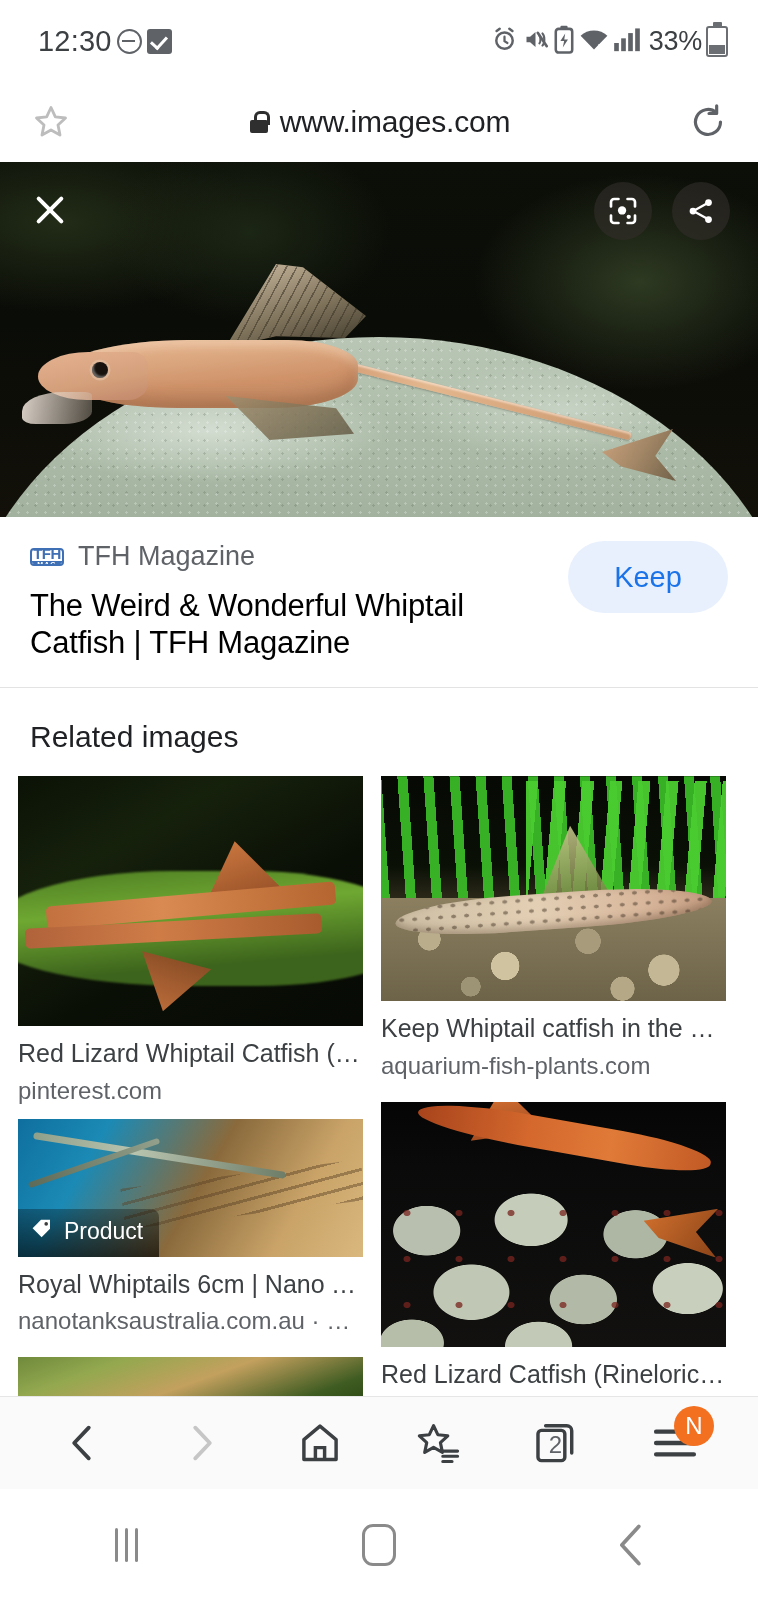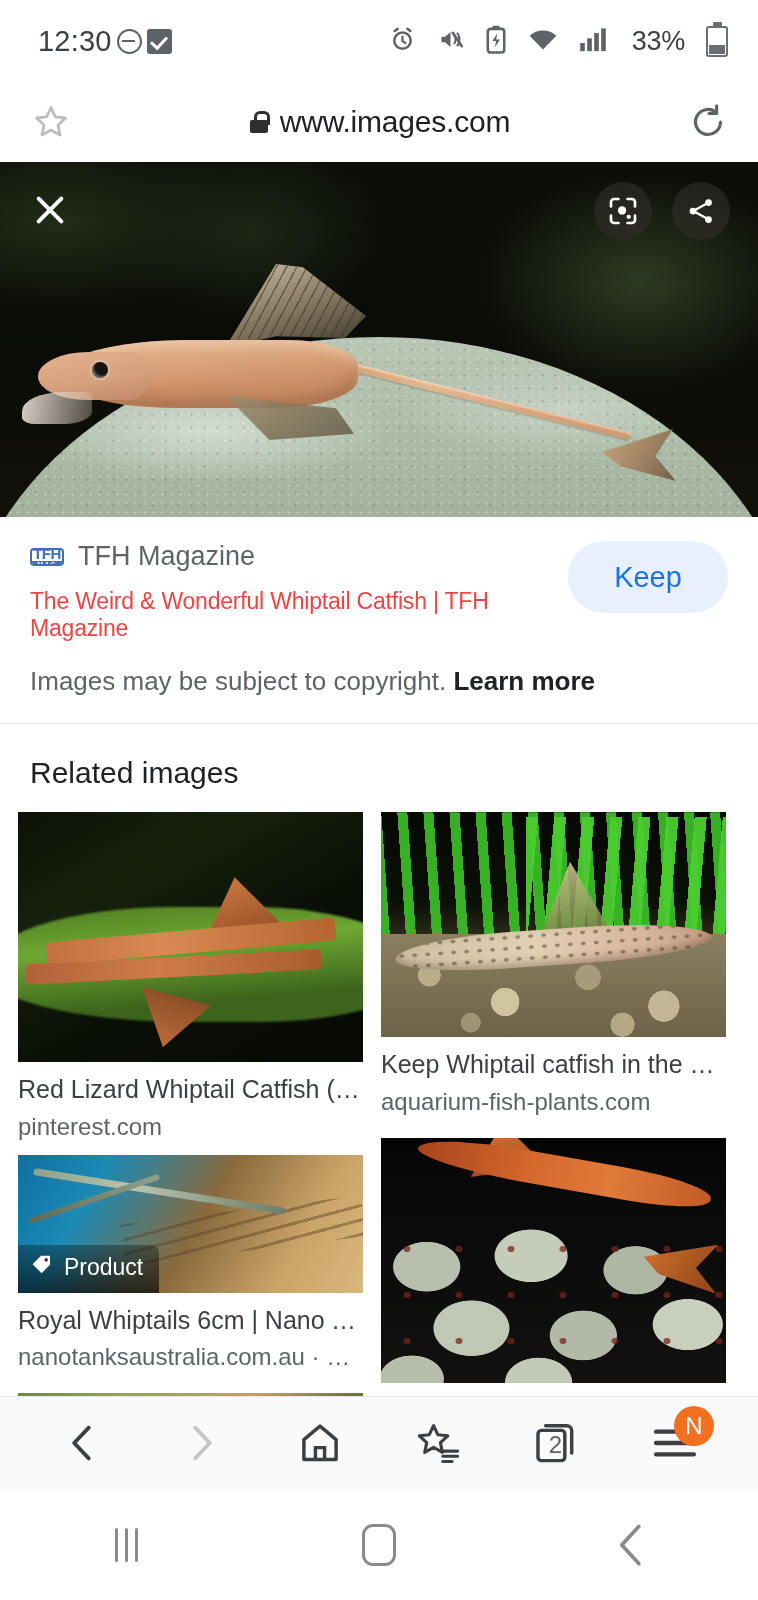--- a/index.html
+++ b/index.html
@@ -12,21 +12,21 @@
   .phone { position:relative; width:758px; height:1600px; background:#fff; overflow:hidden; }
 
   
   .statusbar {
     height:82px; display:flex; align-items:center;
     justify-content:space-between; padding:0 30px 0 38px;
     background:#fff; color:#4a4a4a;
   }
   .sb-left { display:flex; align-items:center; gap:5px; }
   .sb-time { font-size:29px; color:#3c4043; letter-spacing:.2px; }
-  .sb-right { display:flex; align-items:center; gap:21px; }
+  .sb-right { display:flex; align-items:center; gap:4px; }
   .sb-pct { font-size:27px; color:#3c4043; margin-left:4px; letter-spacing:-.3px;}
   .icn { display:inline-block; }
   .dnd {
     width:25px; height:25px; border:2.6px solid #5f6368; border-radius:50%;
     position:relative;
   }
   .dnd::after{content:"";position:absolute;left:3px;top:9px;width:13px;height:2.6px;background:#5f6368;}
   .chk {
     width:25px;height:25px;background:#5f6368;border-radius:3px;position:relative;
   }
@@ -159,21 +159,21 @@
   .src-line{ display:flex; align-items:center; gap:14px; margin-bottom:16px;}
   .tfh-logo{
     width:34px;height:18px;border-radius:4px;
     background:#fff; border:2px solid #3f6fb5;
     display:flex; flex-direction:column; align-items:center; justify-content:center;
     overflow:hidden; line-height:1;
   }
   .tfh-top{font-size:15px;font-weight:bold;color:#3f6fb5;letter-spacing:-.5px;}
   .tfh-bot{font-size:7px;font-weight:bold;color:#fff;background:#3f6fb5;width:100%;text-align:center;letter-spacing:1px;}
   .src-name{ font-size:27px; color:#5f6368; }
-  .res-title{ font-size:23px; color:#ef4444; line-height:1.18; letter-spacing:-.2px; }
+  .res-title{ font-size:31px; color:#000000; line-height:1.18; letter-spacing:-.2px; }
   .copyright{ margin-top:24px; font-size:26px; color:#5f6368; }
   .copyright b{ color:#202124; font-weight:bold; }
   .visit-btn{
     margin-left:20px; flex:0 0 auto;
     width:160px; height:72px; border-radius:36px; background:#e8f0fe;
     color:#1a73e8; font-size:29px; display:flex; align-items:center; justify-content:center;
     cursor:pointer; border:none;
   }
   .divider{ height:1px; background:#e3e3e3; margin:0; }
 
@@ -415,24 +415,20 @@
           <span class="tfh-logo">
             <span class="tfh-top">TFH</span>
             <span class="tfh-bot">MAG</span>
           </span>
           <span class="src-name">TFH Magazine</span>
         </div>
         <div class="res-title">The Weird &amp; Wonderful Whiptail Catfish | TFH Magazine</div>
       </div>
       <button class="visit-btn">Keep</button>
     </div>
-    <div class="copyright">
-      <span>Images may be subject to copyright.</span>
-      <b>Learn more</b>
-    </div>
   </div>
 
   <div class="divider"></div>
 
   <div class="related-head">Related images</div>
 
   <div class="grid" style="height:640px;">
 
     <div class="col col-left">
 

